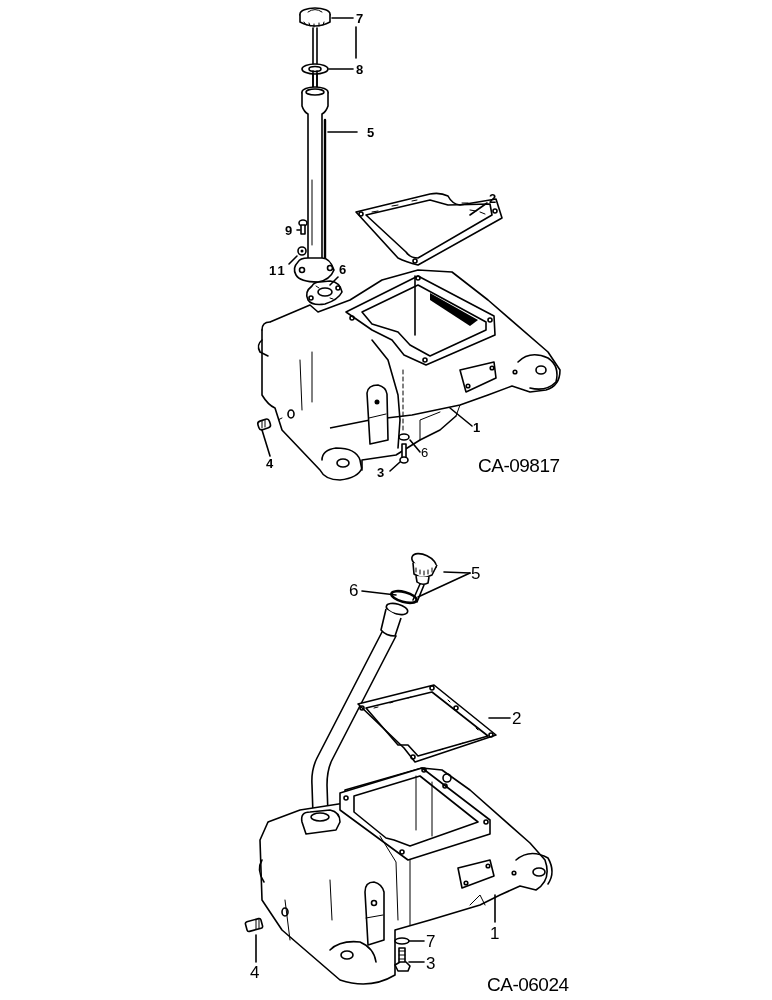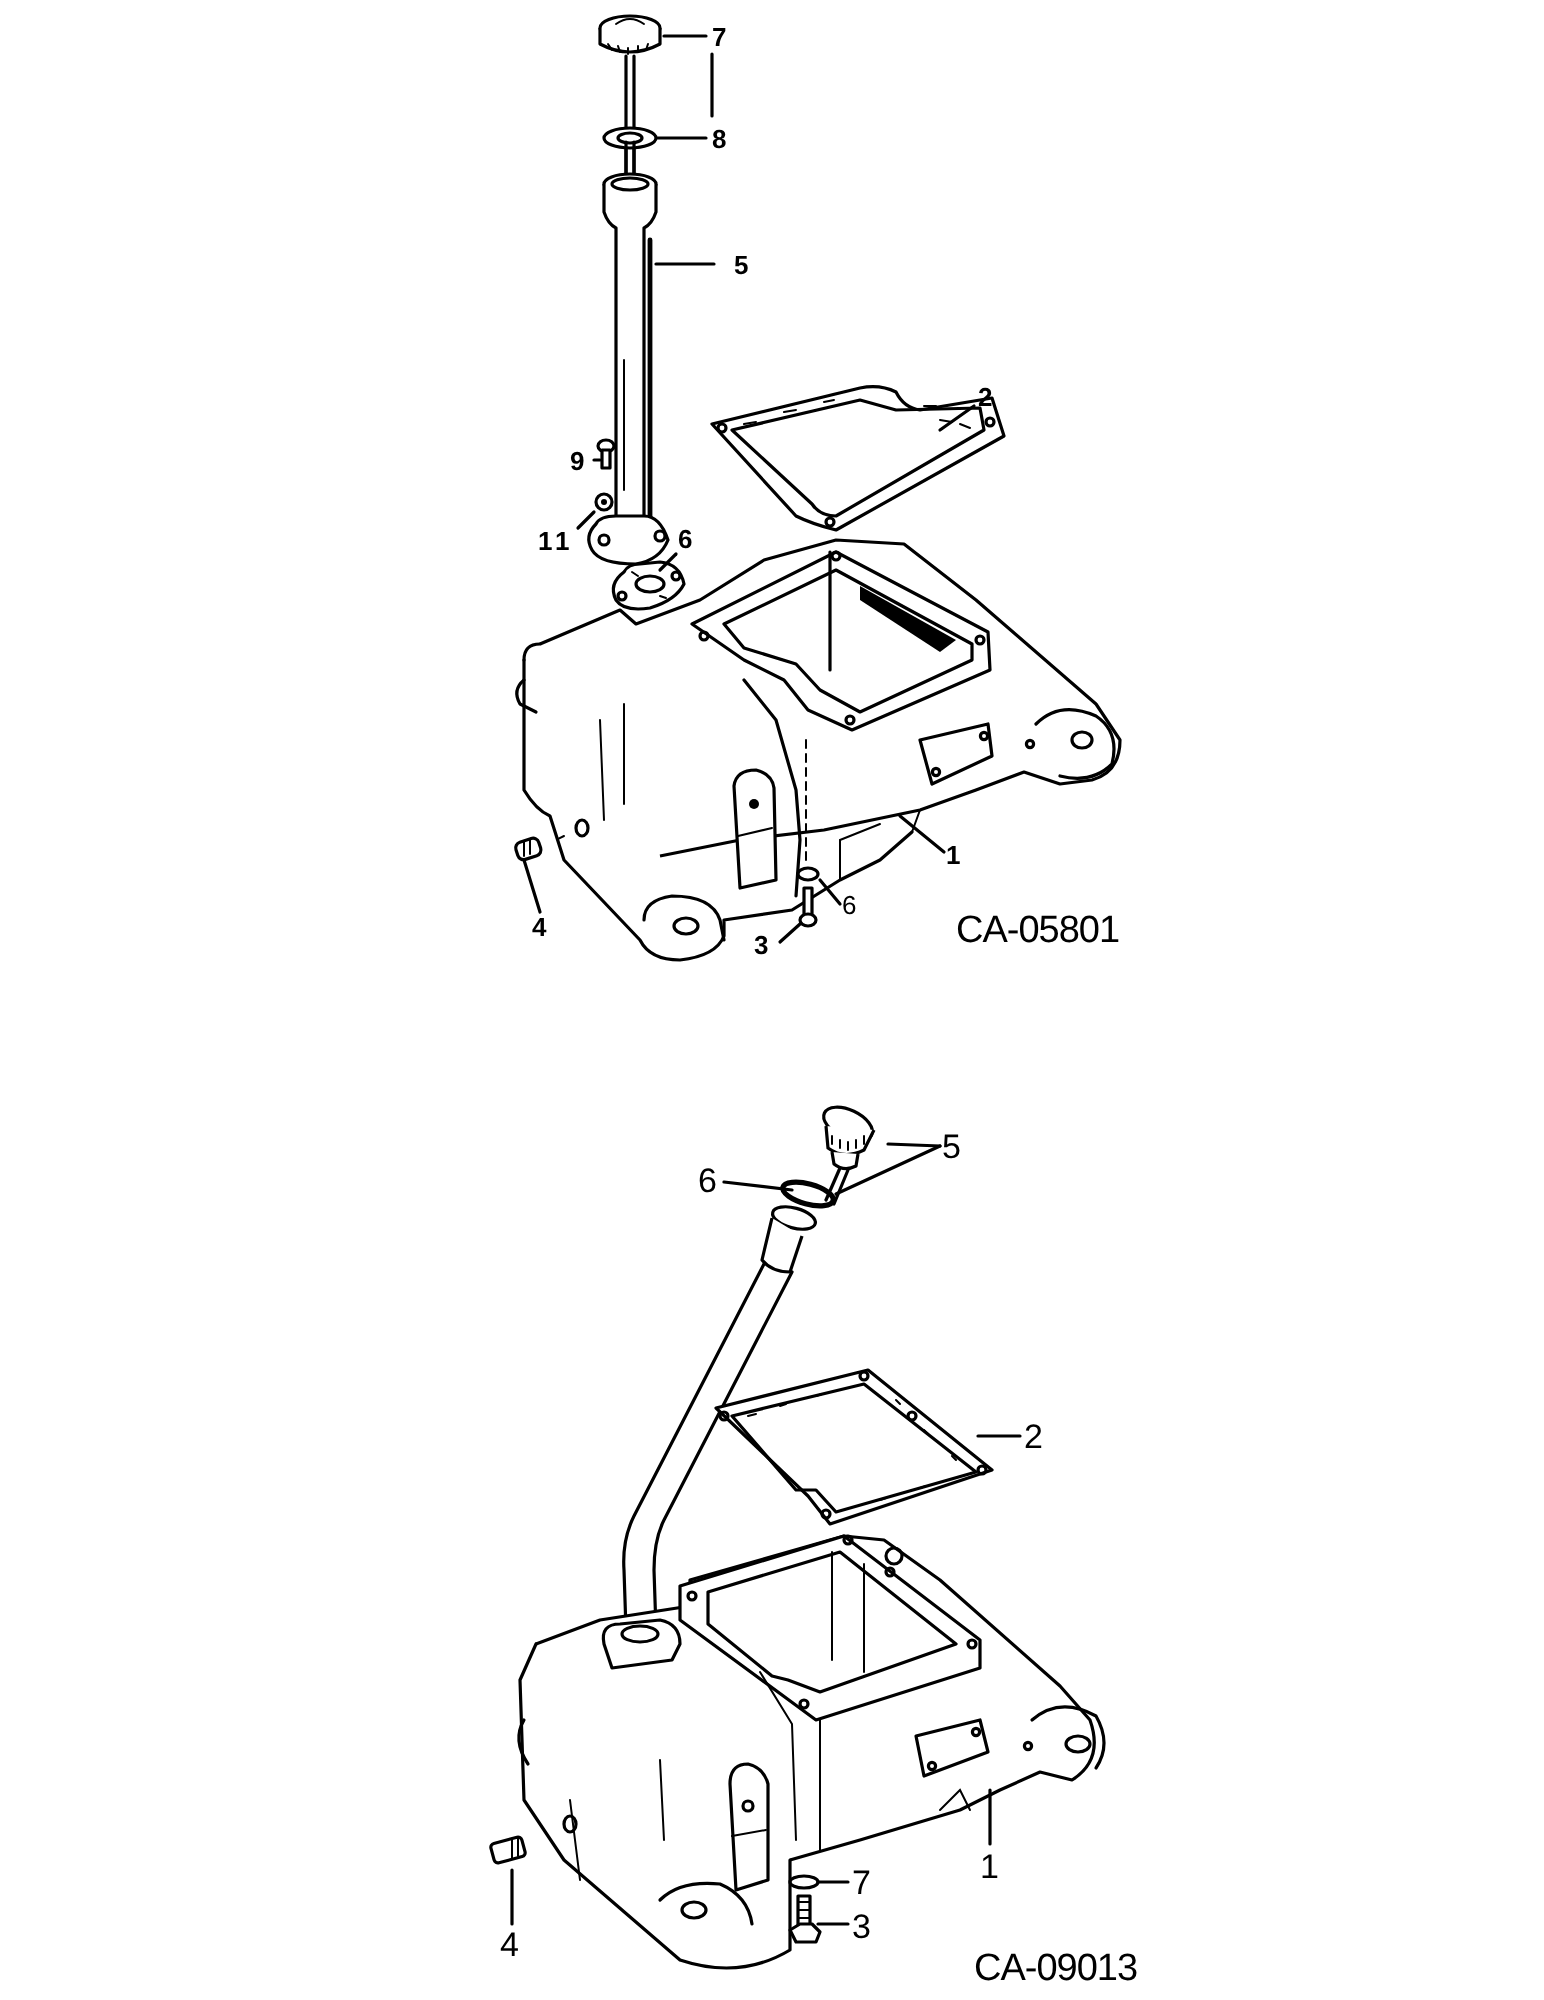--- a/index.html
+++ b/index.html
@@ -253,22 +253,22 @@
 <div class="lbl lbl-top" style="left:356px;top:63px;">8</div>
 <div class="lbl lbl-top" style="left:367px;top:126px;">5</div>
 <div class="lbl lbl-top" style="left:489px;top:192px;">2</div>
 <div class="lbl lbl-top" style="left:285px;top:224px;">9</div>
 <div class="lbl lbl-top" style="left:269px;top:264px;font-weight:bold;letter-spacing:2px;">11</div>
 <div class="lbl lbl-top" style="left:339px;top:263px;">6</div>
 <div class="lbl lbl-top" style="left:473px;top:421px;">1</div>
 <div class="lbl lbl-top" style="left:266px;top:457px;">4</div>
 <div class="lbl lbl-top" style="left:421px;top:446px;font-weight:normal;letter-spacing:2px;">6</div>
 <div class="lbl lbl-top" style="left:377px;top:466px;">3</div>
-<div class="code" style="left:478px;top:456px;">CA-05801</div>
+<div class="code" style="left:478px;top:456px;">CA-09817</div>
 
 <div class="lbl lbl-bot" style="left:471px;top:565px;">5</div>
 <div class="lbl lbl-bot" style="left:349px;top:582px;">6</div>
 <div class="lbl lbl-bot" style="left:512px;top:710px;">2</div>
 <div class="lbl lbl-bot" style="left:490px;top:925px;">1</div>
 <div class="lbl lbl-bot" style="left:250px;top:964px;">4</div>
 <div class="lbl lbl-bot" style="left:426px;top:933px;">7</div>
 <div class="lbl lbl-bot" style="left:426px;top:955px;">3</div>
-<div class="code" style="left:487px;top:975px;">CA-09013</div>
+<div class="code" style="left:487px;top:975px;">CA-06024</div>
 
 </body></html>

